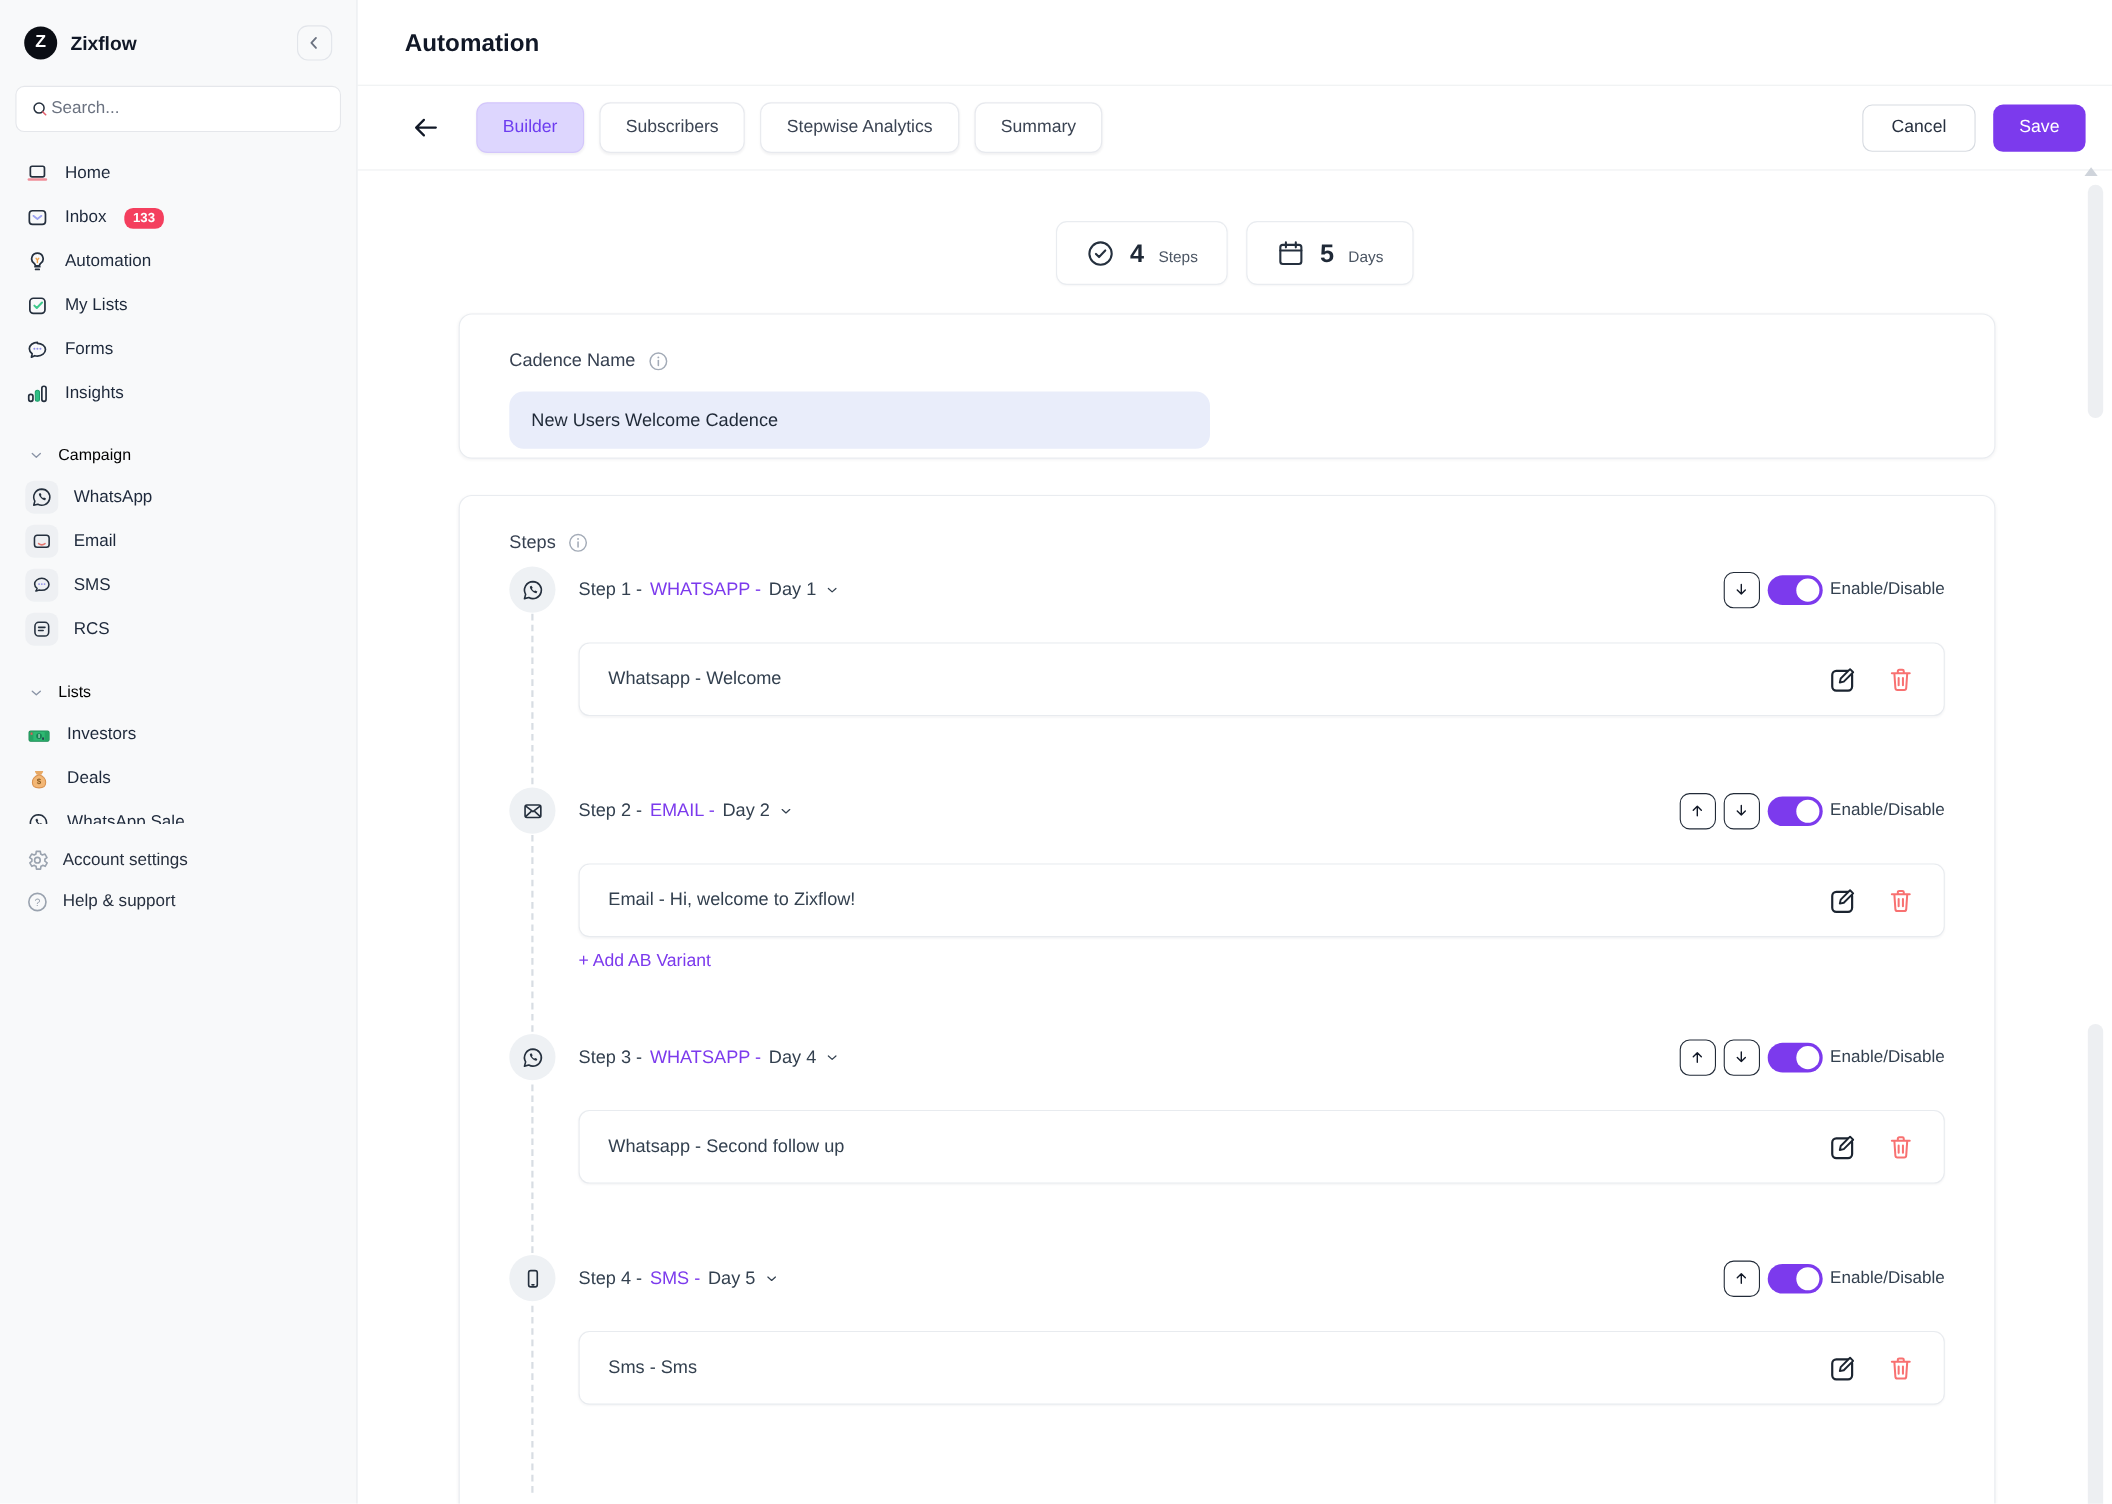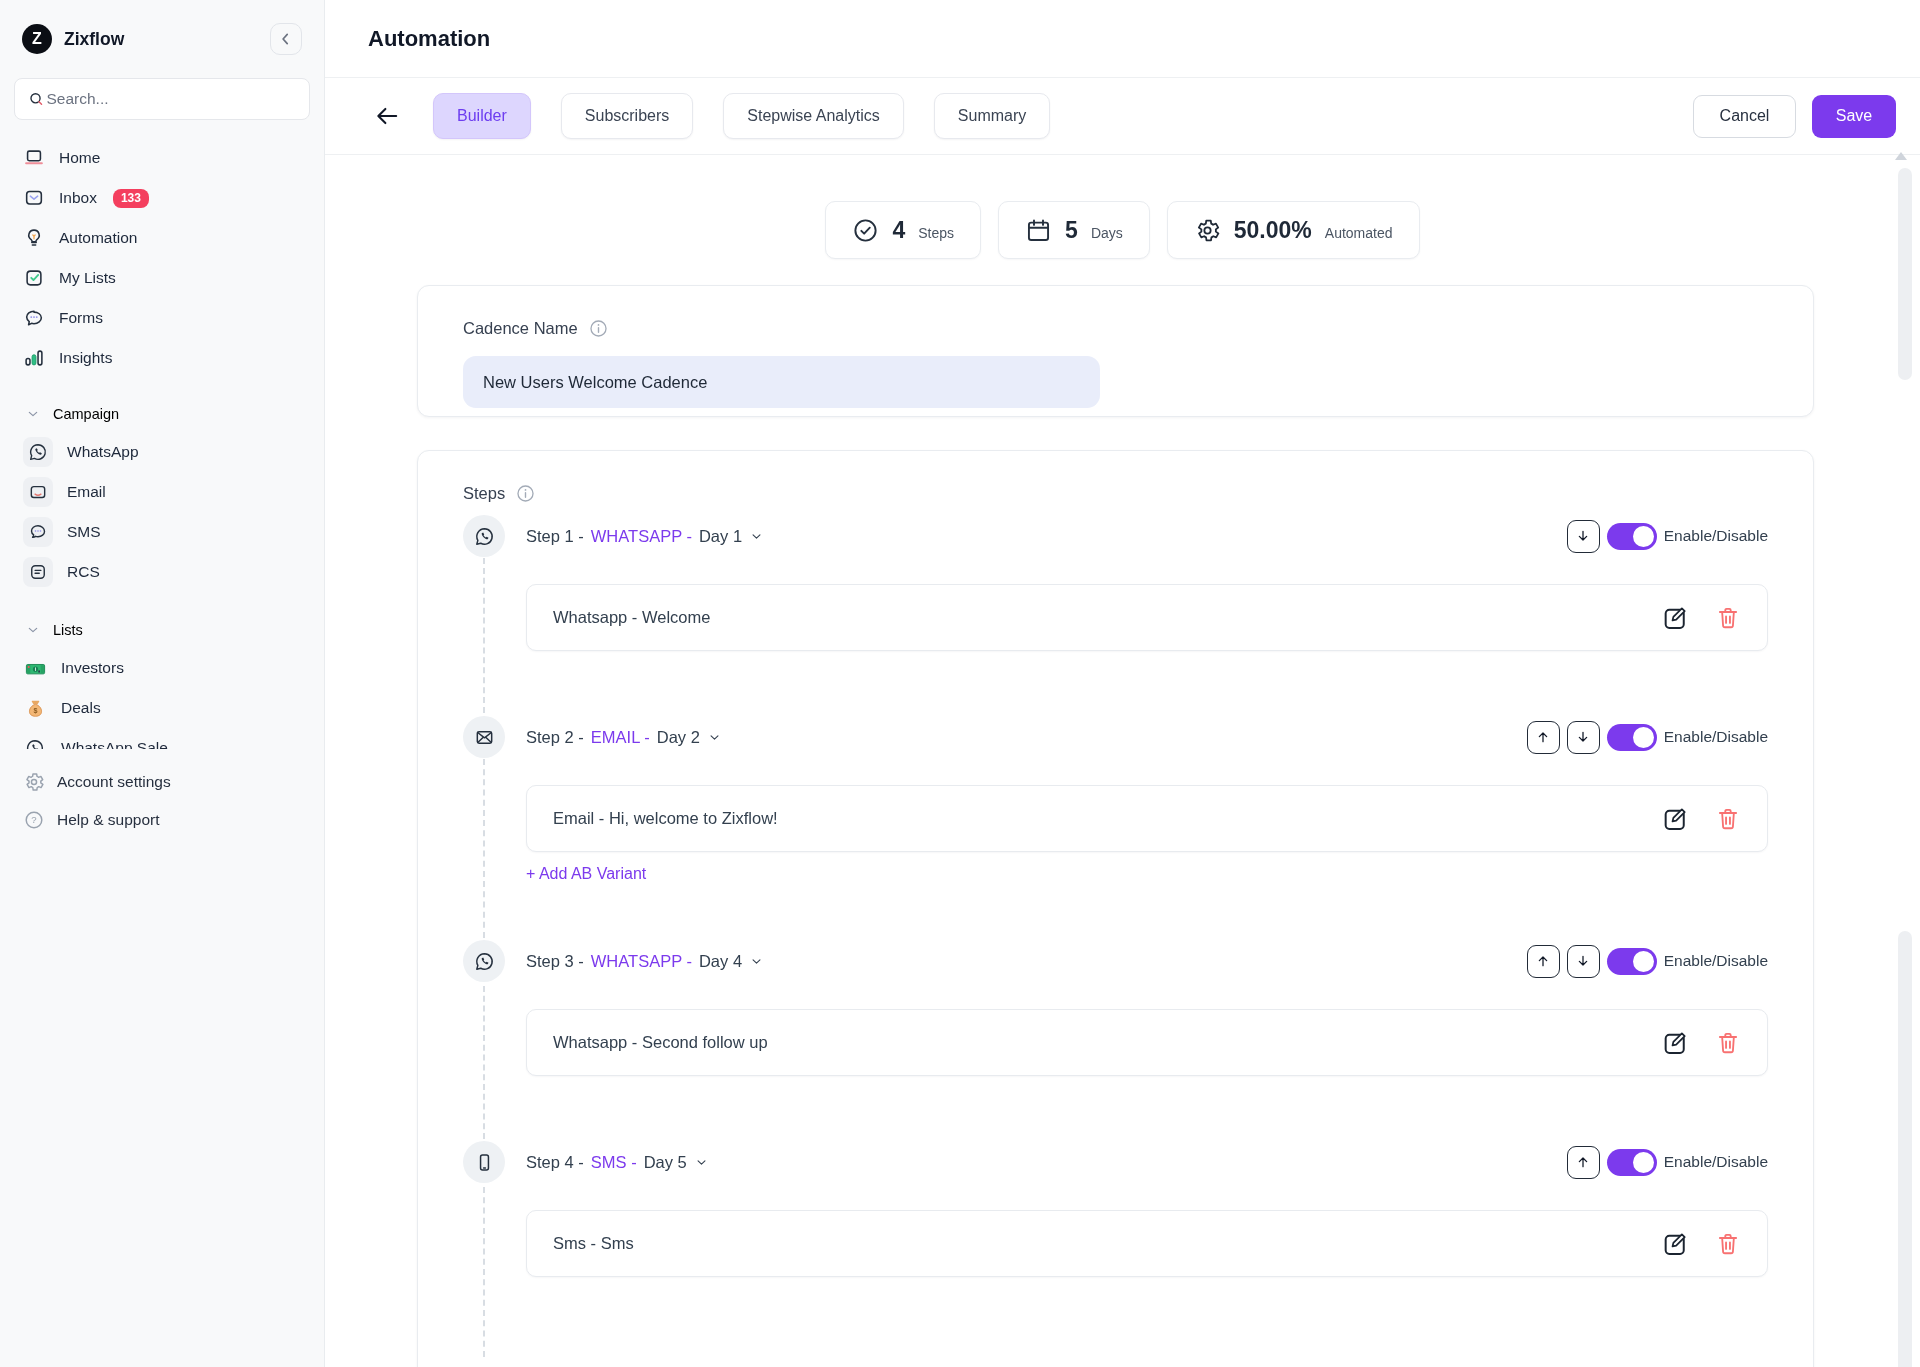--- a/index.html
+++ b/index.html
@@ -42,21 +42,21 @@
 
   
   .main { flex:1; display:flex; flex-direction:column; position:relative; }
   .page-header { height:78px; border-bottom:1px solid #eef0f2; display:flex; align-items:center;
     padding-left:43px; flex:none; }
   .page-title { font-size:22px; font-weight:600; color:#111827; }
   .toolbar { height:77px; border-bottom:1px solid #eef0f2; display:flex; align-items:center;
     padding:0 24px 0 44px; flex:none; }
   .back-btn { width:36px; height:36px; display:grid; place-items:center; cursor:pointer;
     background:transparent; border:none; margin-right:28px; }
-  .tabs { display:flex; gap:30px; }
+  .tabs { display:flex; gap:14px; }
   .tab { height:46px; padding:0 23px; border-radius:10px; background:#fff; border:1px solid #e7e9ee;
     display:flex; align-items:center; font-size:16px; font-weight:500; color:#3b4453;
     cursor:pointer; box-shadow:0 1px 2px rgba(16,24,40,.05); font-family:"Liberation Sans", sans-serif; }
   .tab.active { background:#ddd6fe; border-color:#d3c6fb; color:#6d3df0; }
   .tb-actions { margin-left:auto; display:flex; gap:16px; }
   .btn { height:43px; border-radius:9px; font-size:16px; font-weight:500; cursor:pointer;
     display:flex; align-items:center; justify-content:center; font-family:"Liberation Sans", sans-serif; }
   .btn-cancel { width:103px; background:#fff; border:1px solid #d7dbe1; color:#27303f; }
   .btn-save { width:84px; background:#7c3aed; border:none; color:#fff; }
 
@@ -421,27 +421,20 @@
         <span class="stat-value">4</span>
         <span class="stat-unit">Steps</span>
       </div>
       <div class="stat-card">
         <svg width="27" height="27">
             <use href="#i-calendar"></use>
           </svg>
         <span class="stat-value">5</span>
         <span class="stat-unit">Days</span>
       </div>
-      <div class="stat-card">
-        <svg width="27" height="27" color="#1f2937">
-            <use href="#i-gear"></use>
-          </svg>
-        <span class="stat-value">50.00%</span>
-        <span class="stat-unit">Automated</span>
-      </div>
     </div>
 
     <section class="panel cadence">
       <div class="field-label-row">
         <span class="field-label">Cadence Name</span>
         <svg width="21" height="21">
             <use href="#i-info"></use>
           </svg>
       </div>
       <input class="cadence-input" value="New Users Welcome Cadence" style="">

